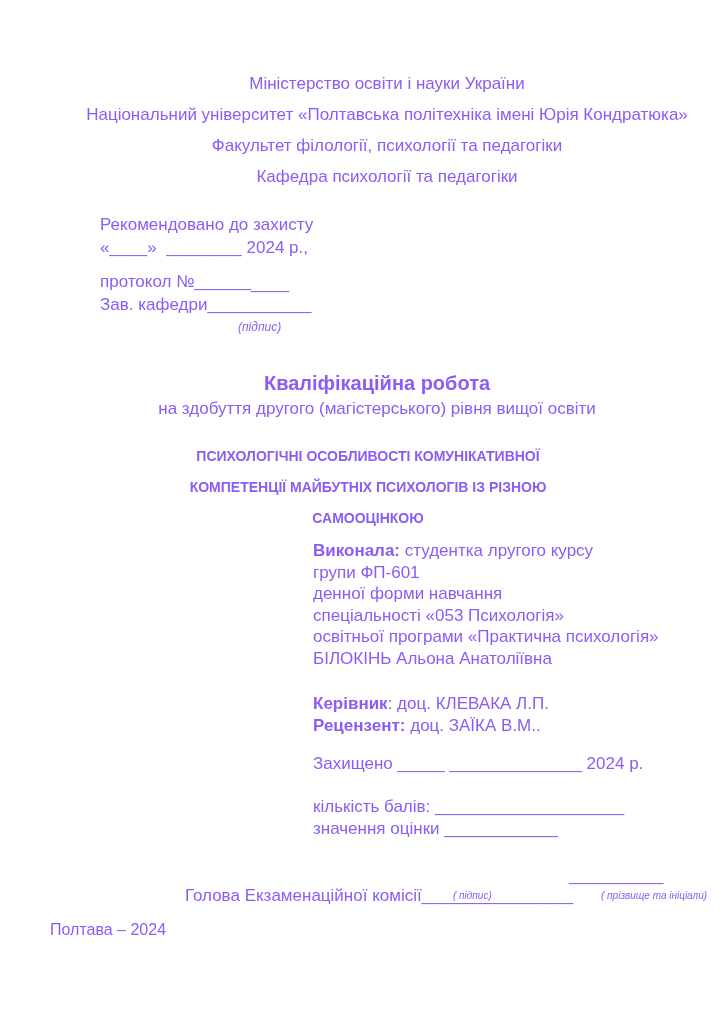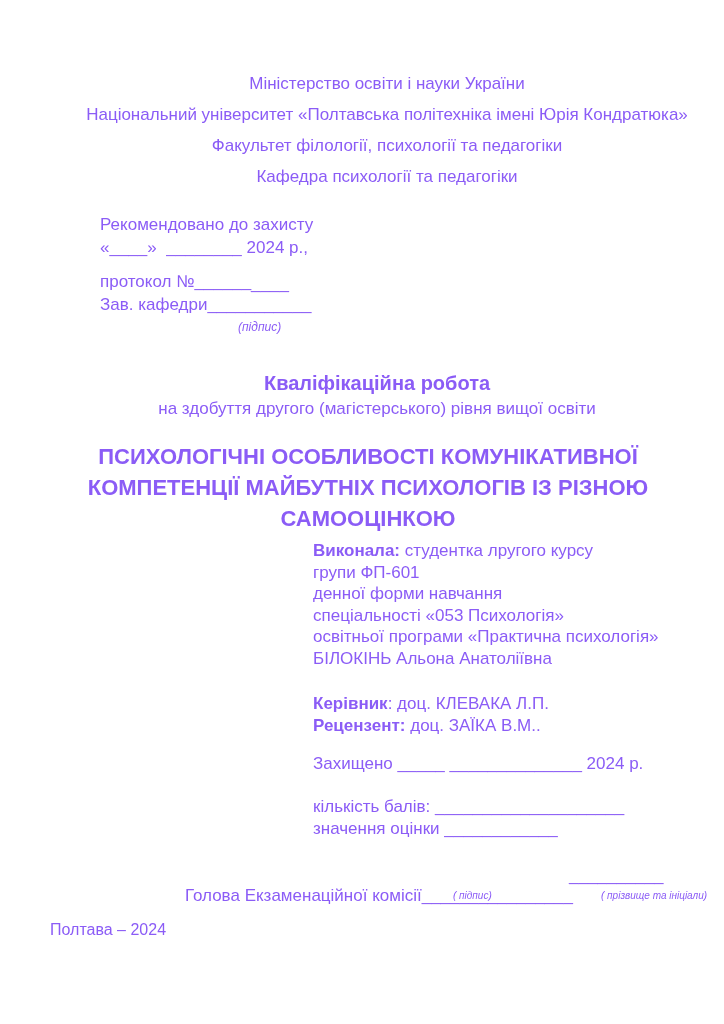--- a/index.html
+++ b/index.html
@@ -50,21 +50,21 @@
     line-height: 26px;
   }
   .work-degree {
     font-size: 17px;
     line-height: 26px;
   }
 
   .thesis-block {
     top: 441px; left: 12px; right: 0;
     text-align: center;
-    font-size: 22px;
+    font-size: 14px;
     font-weight: bold;
     line-height: 31px;
   }
 
   .author-block {
     top: 540px; left: 313px;
     font-size: 17px;
     line-height: 21.5px;
   }
   .bold { font-weight: bold; }

